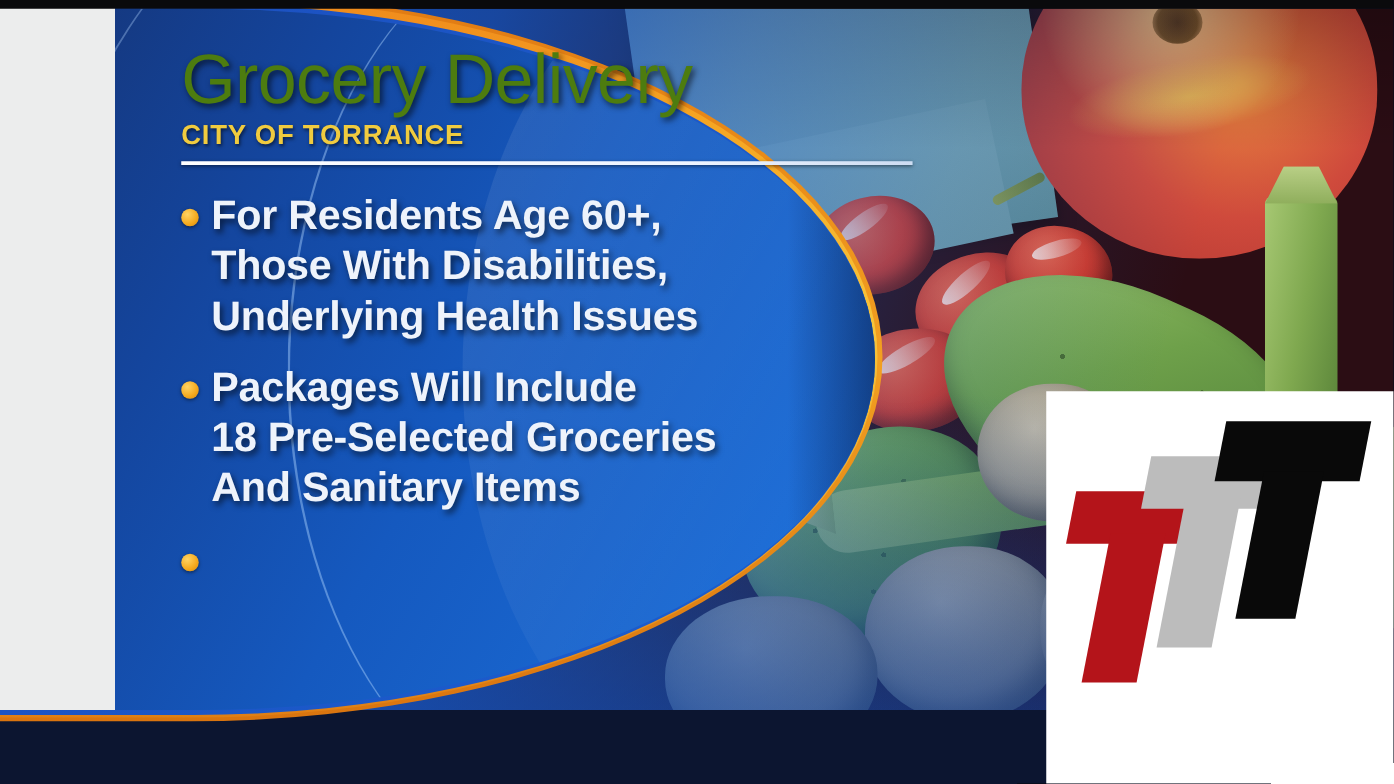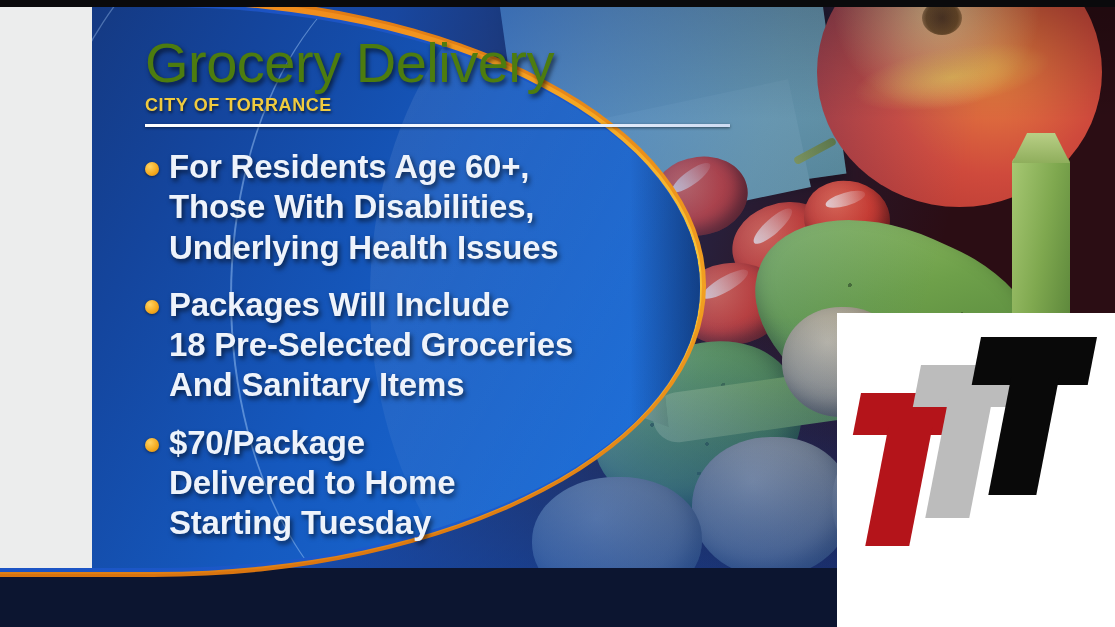--- a/index.html
+++ b/index.html
@@ -190,21 +190,21 @@
     position:absolute; left:145px; top:34px; width:640px;
     z-index:30;
   }
   .title {
     font-size:56px; font-weight:normal; color:#4d7c0f;
     letter-spacing:-.5px; line-height:1.02;
     text-shadow:2px 3px 5px rgba(0,0,0,.65);
   }
   .subtitle {
     margin-top:4px;
-    font-size:18px; font-weight:bold; color:#f0cb3f;
+    font-size:22px; font-weight:bold; color:#f0cb3f;
     letter-spacing:.6px;
     text-shadow:1px 2px 3px rgba(0,0,0,.6);
   }
   .divider {
     margin-top:8px; width:585px; height:3px;
     background:linear-gradient(90deg,#ffffff 0%,#eef4ff 70%,#cddcf2 100%);
     box-shadow:0 1px 3px rgba(0,0,0,.5);
   }
   .bullets { margin-top:20px; }
   .bullet { display:flex; margin-bottom:17px; }
@@ -363,23 +363,20 @@
 Underlying Health Issues</div>
       </div>
       <div class="bullet">
         <div class="dot"></div>
         <div class="btext" style="white-space: pre-line;">Packages Will Include
 18 Pre-Selected Groceries
 And Sanitary Items</div>
       </div>
       <div class="bullet">
         <div class="dot"></div>
-        <div class="btext" style="white-space: pre-line;">$70/Package
-Delivered to Home
-Starting Tuesday</div>
       </div>
     </div>
   </div>
 
 
   <div class="logobox">
     <div class="tlogo">
       <div class="t-shape t-red" style="left:6px;  top:60px;">
         <div class="t-bar"></div>
           <div class="t-stem"></div>

